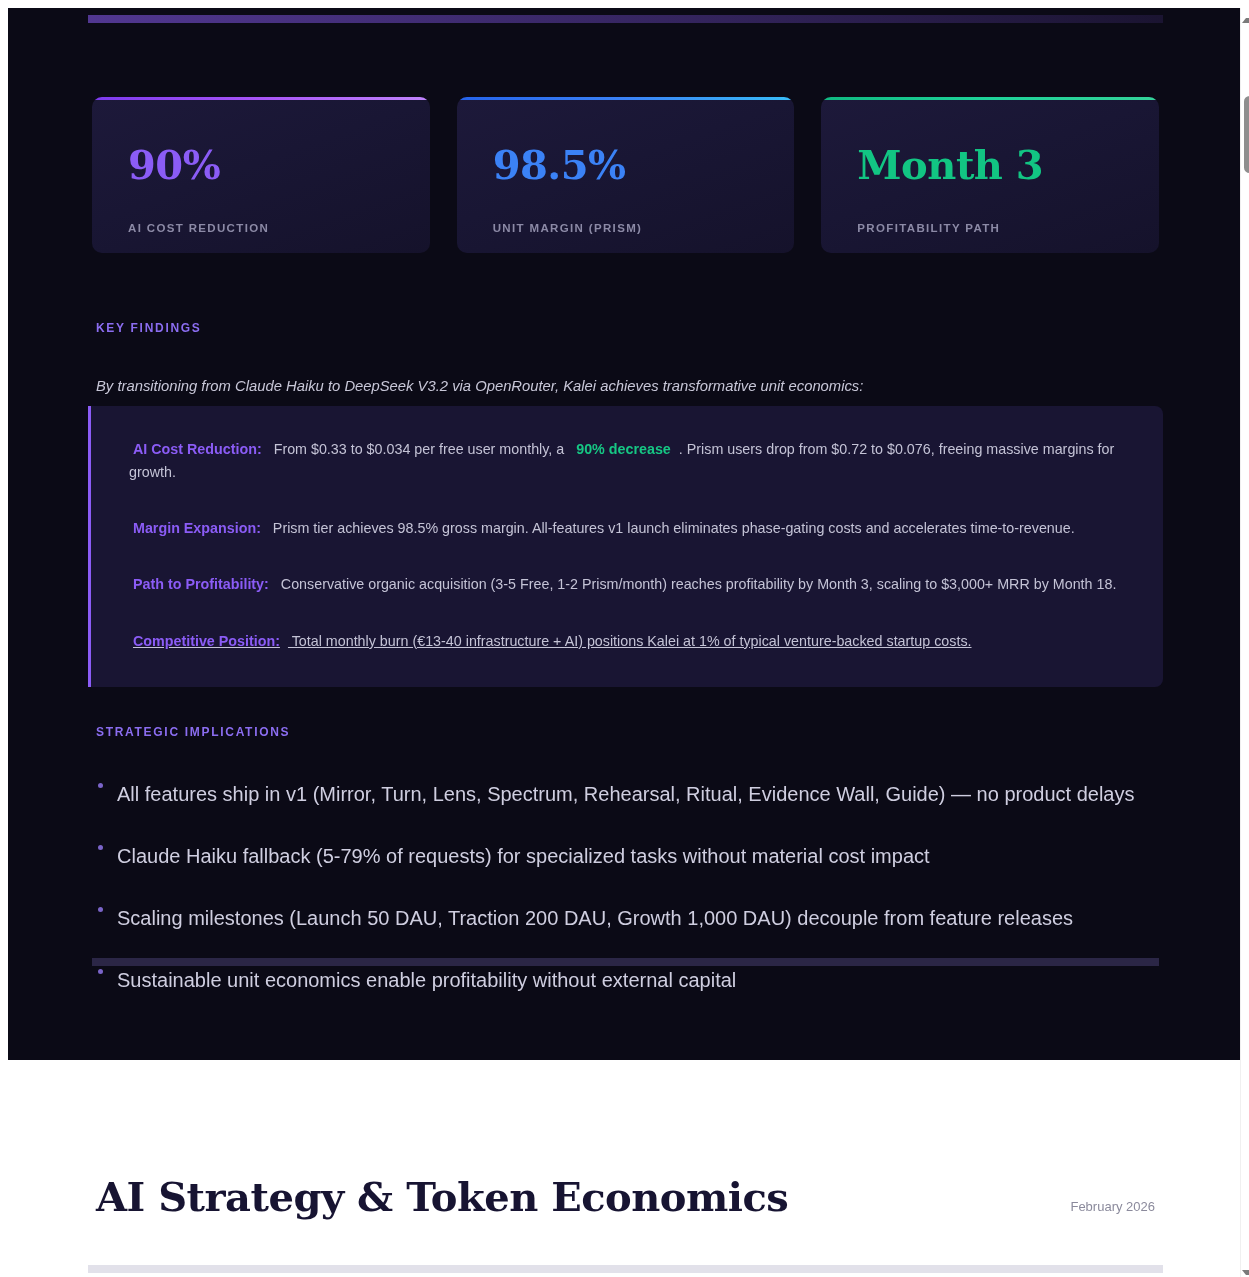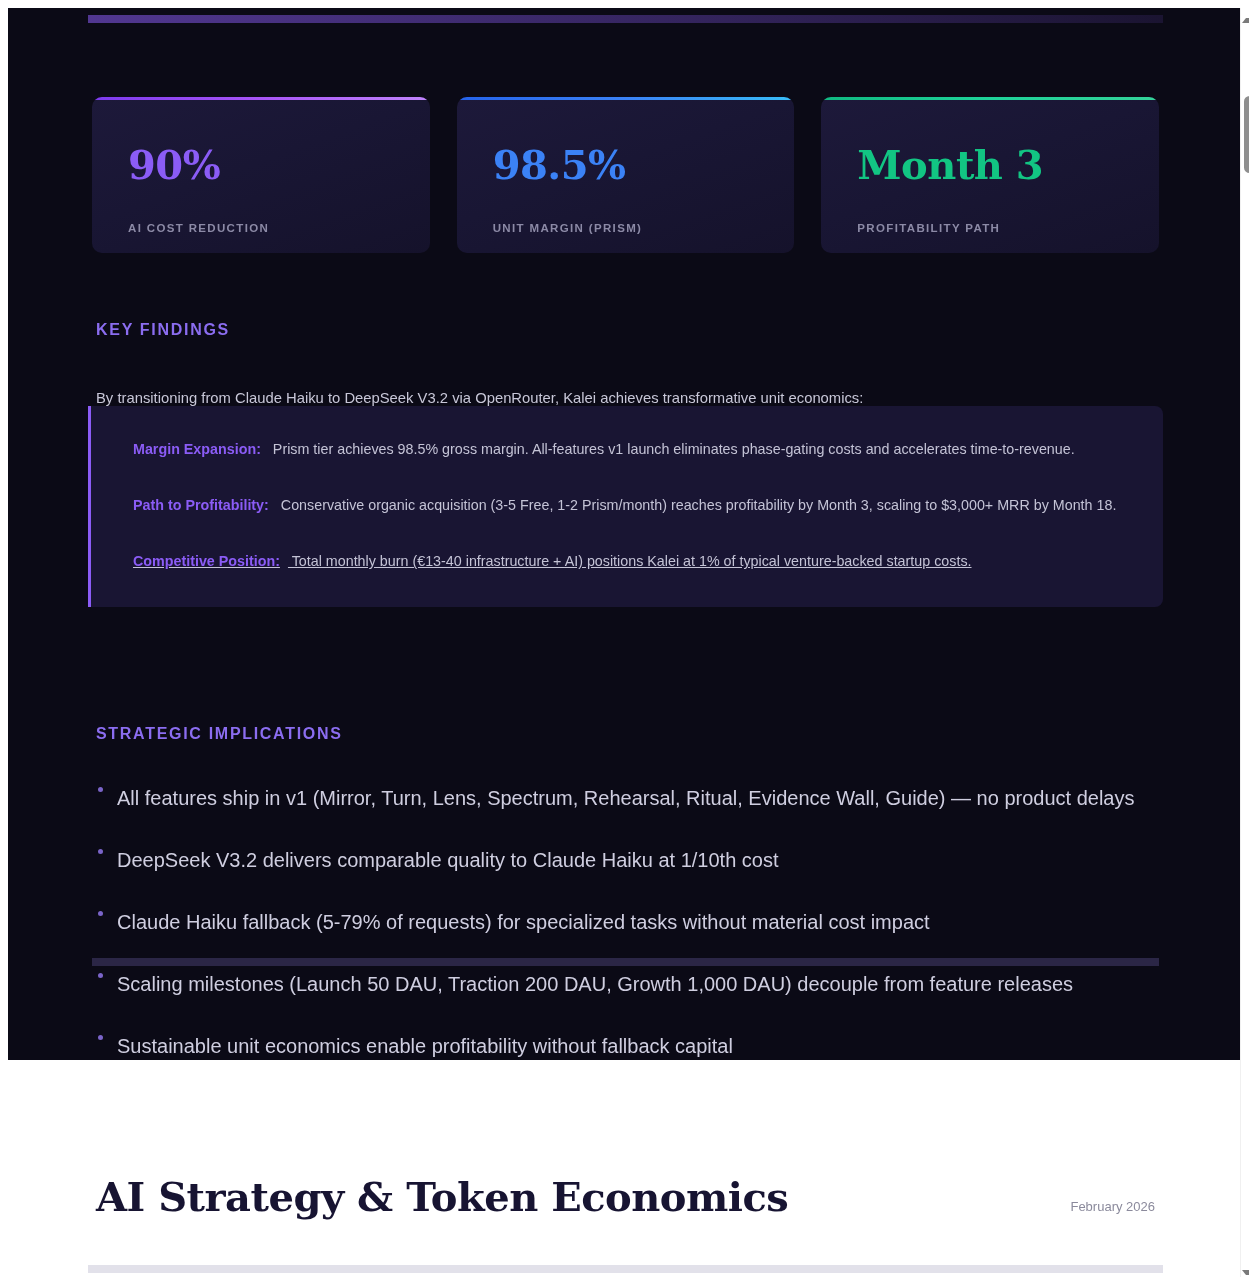--- a/index.html
+++ b/index.html
@@ -83,21 +83,21 @@
   .metric-label {
     font-size: 11.5px;
     font-weight: 700;
     letter-spacing: 1.35px;
     color: #8c8aa6;
     text-transform: uppercase;
   }
 
   
   .eyebrow {
-    font-size: 16px;
+    font-size: 12px;
     font-weight: 700;
     letter-spacing: 1.7px;
     color: #8b6df0;
     text-transform: uppercase;
   }
 
   .lead {
     font-size: 14.8px;
     line-height: 1.6;
     color: #c8c7d8;
@@ -270,48 +270,50 @@
 
       <div class="metric-card accent-green">
         <div class="metric-value val-green">Month 3</div>
         <div class="metric-label">PROFITABILITY PATH</div>
       </div>
 
     </div>
 
     <div style="position:absolute; top:305px; left:80px; width:1075px;">
       <div class="eyebrow">KEY FINDINGS</div>
-      <p class="lead" style="margin-top:40px;">By transitioning from Claude Haiku to DeepSeek V3.2 via OpenRouter, Kalei achieves transformative unit economics:</p>
+      <p class="lead" style="margin-top:32px;font-style:italic;">By transitioning from Claude Haiku to DeepSeek V3.2 via OpenRouter, Kalei achieves transformative unit economics:</p>
     </div>
 
     <div class="findings">
 
+      <p class="finding">
+        <b>AI Cost Reduction:</b><span> From $0.33 to $0.034 per free user monthly, a </span><span class="hl-green">90% decrease</span><span>. Prism users drop from $0.72 to $0.076, freeing massive margins for growth.</span>
+      </p>
 
       <p class="finding">
         <b>Margin Expansion:</b><span> Prism tier achieves 98.5% gross margin. All-features v1 launch eliminates phase-gating costs and accelerates time-to-revenue.</span>
       </p>
 
       <p class="finding">
         <b>Path to Profitability:</b><span> Conservative organic acquisition (3-5 Free, 1-2 Prism/month) reaches profitability by Month 3, scaling to $3,000+ MRR by Month 18.</span>
       </p>
 
       <p class="finding">
         <b>Competitive Position:</b><span> Total monthly burn (€13-40 infrastructure + AI) positions Kalei at 1% of typical venture-backed startup costs.</span>
       </p>
 
     </div>
 
     <div class="implications">
       <div class="eyebrow">STRATEGIC IMPLICATIONS</div>
       <ul class="impl-list">
         <li class="impl-item">All features ship in v1 (Mirror, Turn, Lens, Spectrum, Rehearsal, Ritual, Evidence Wall, Guide) — no product delays</li>
-        <li class="impl-item">DeepSeek V3.2 delivers comparable quality to Claude Haiku at 1/10th cost</li>
         <li class="impl-item">Claude Haiku fallback (5-79% of requests) for specialized tasks without material cost impact</li>
         <li class="impl-item">Scaling milestones (Launch 50 DAU, Traction 200 DAU, Growth 1,000 DAU) decouple from feature releases</li>
-        <li class="impl-item">Sustainable unit economics enable profitability without fallback capital</li>
+        <li class="impl-item">Sustainable unit economics enable profitability without external capital</li>
       </ul>
     </div>
 
     <div class="slide-footer">
       <div class="footer-rule"></div>
     </div>
 
   </section>
 
   <section class="slide-light">

